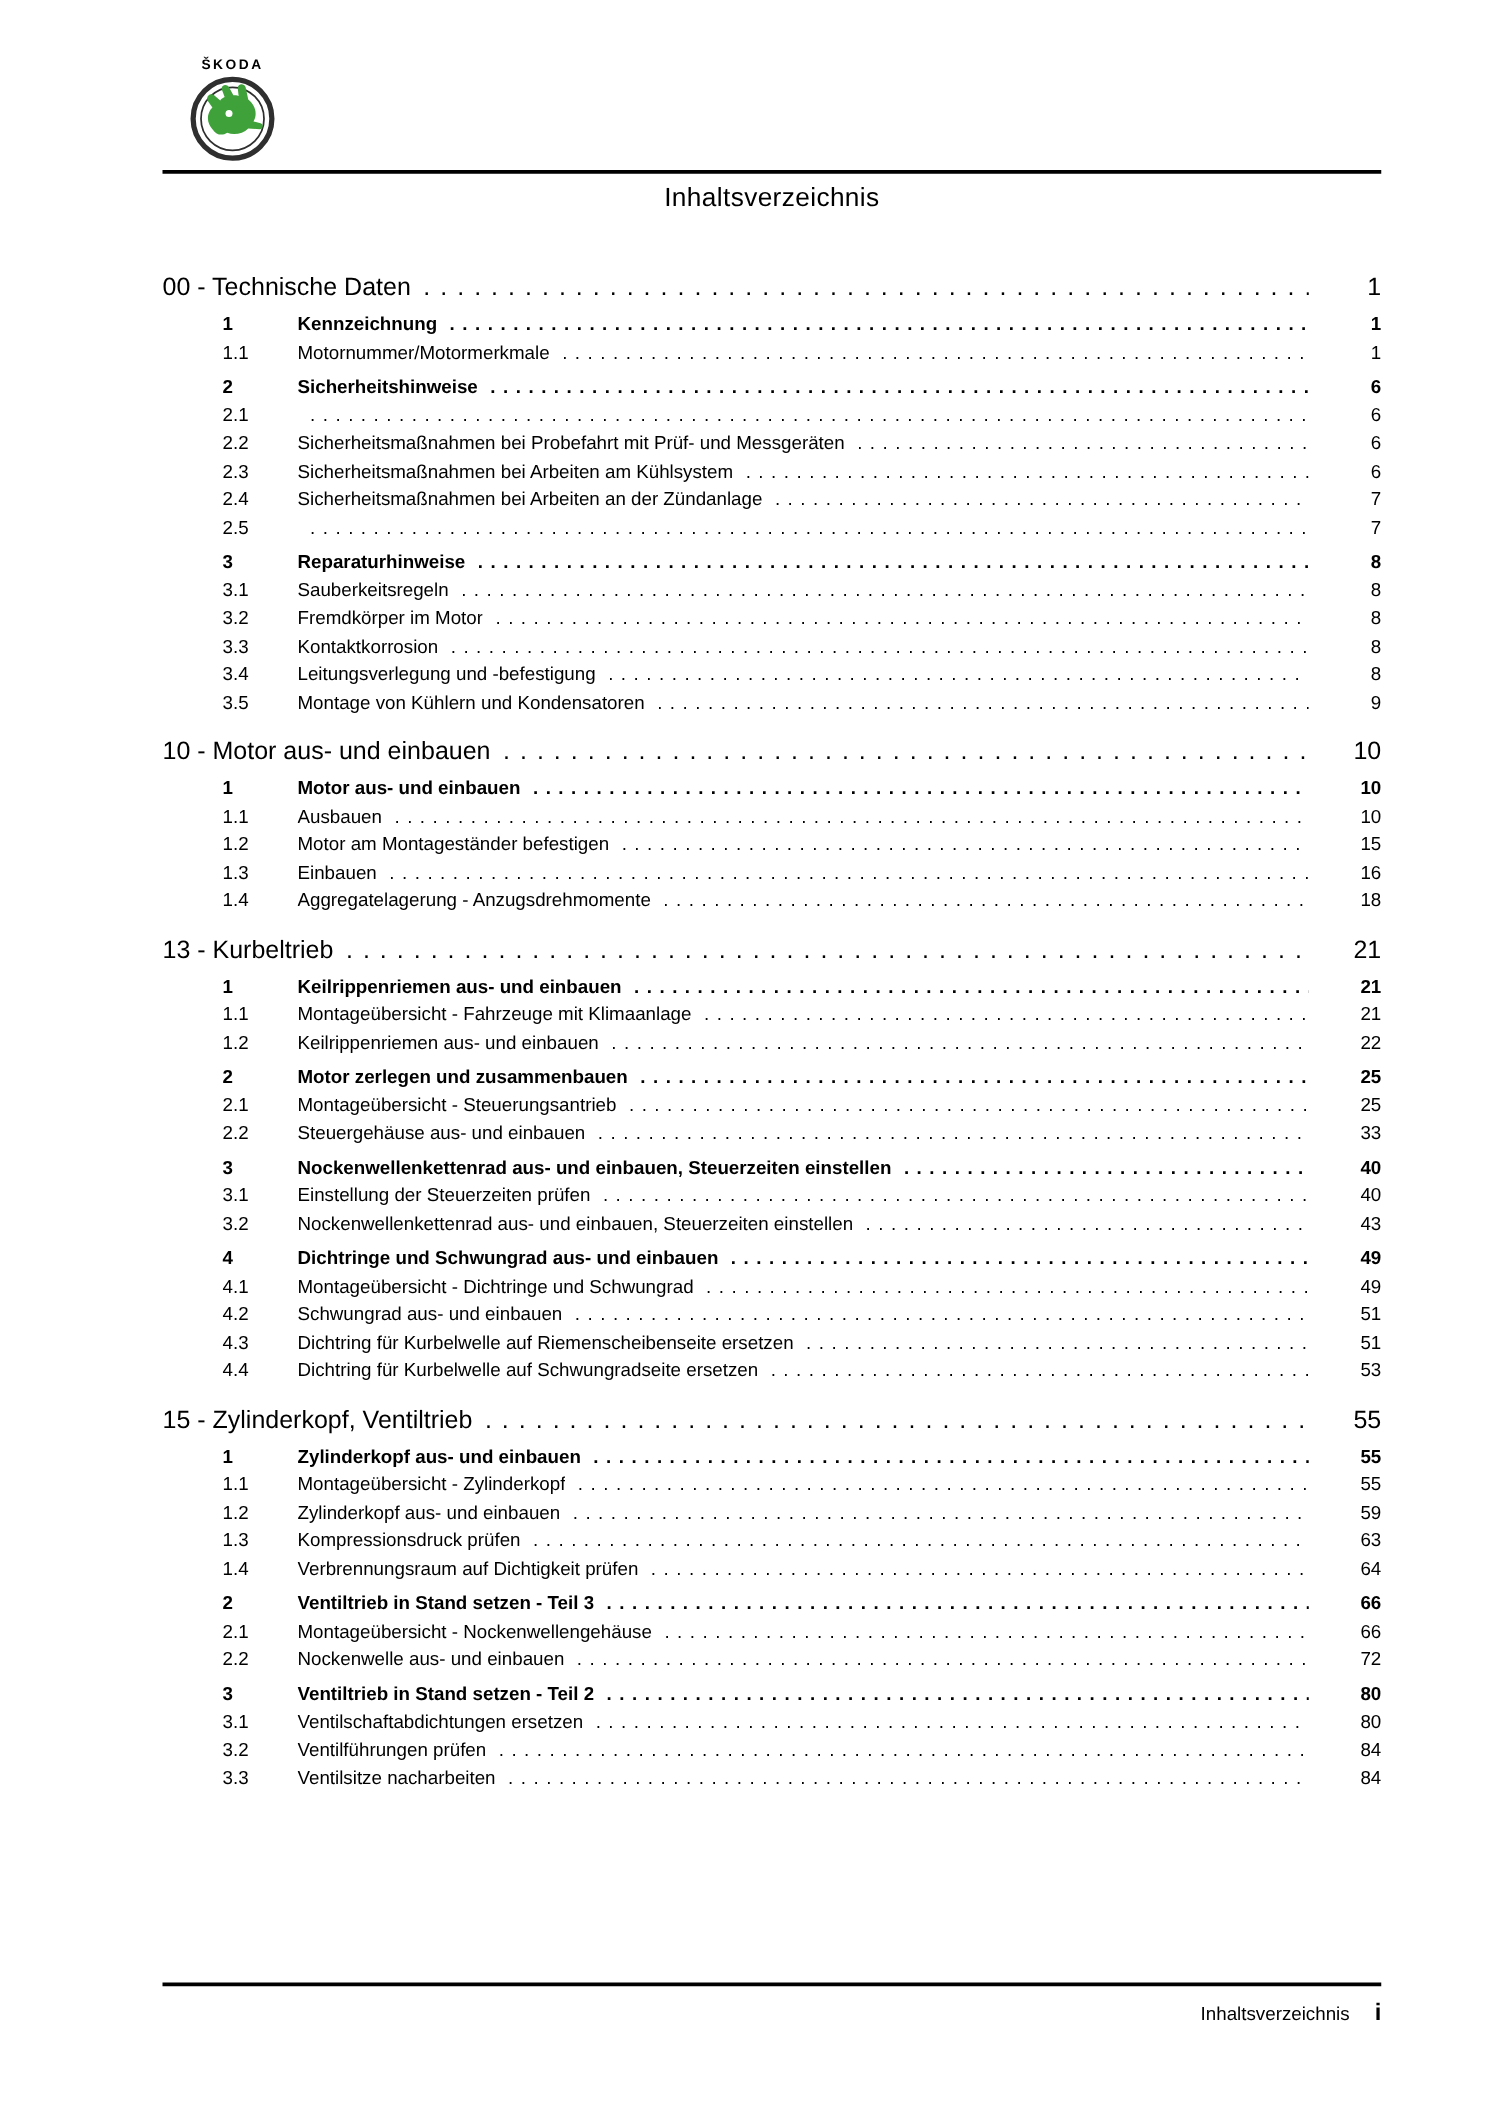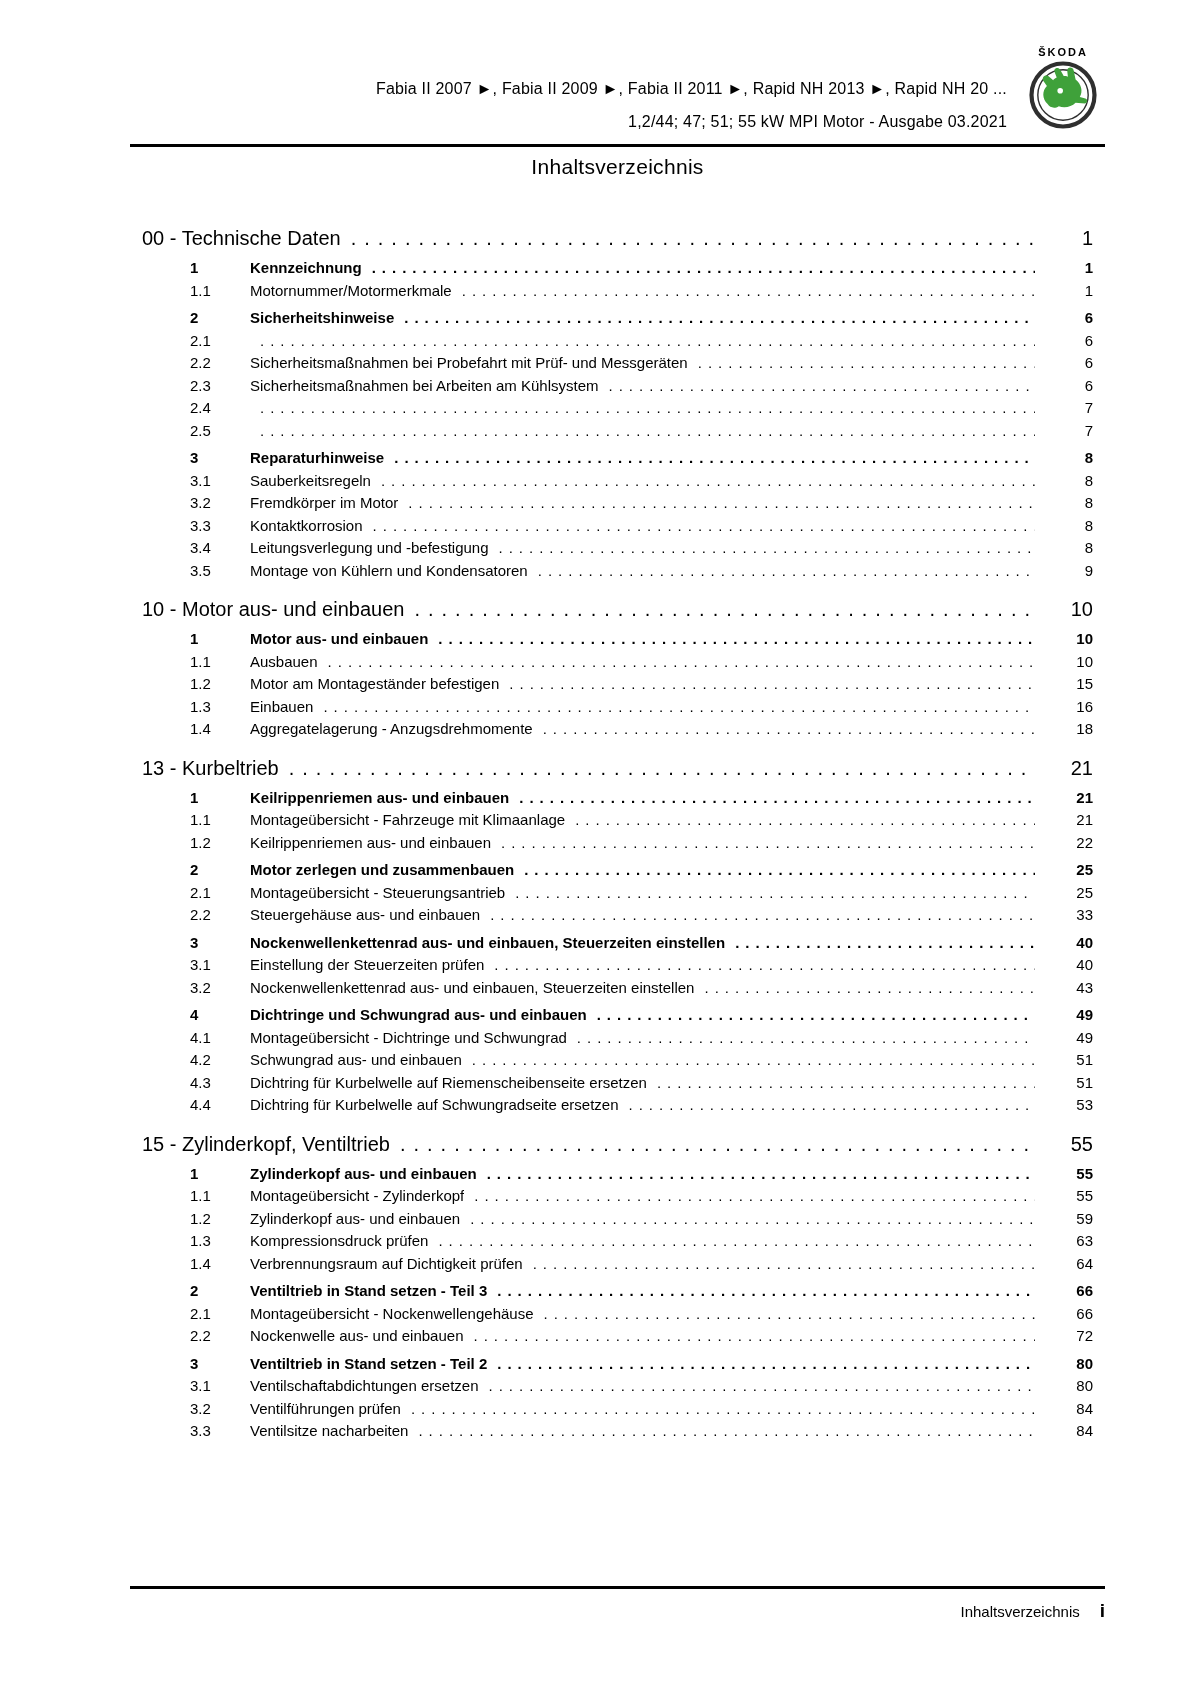--- a/index.html
+++ b/index.html
@@ -44,21 +44,21 @@
   }
   
   .page-title {
     text-align: center;
     font-size: 21px; font-weight: 400;
     margin: 8px 0 0 0;
     letter-spacing: 0.3px;
   }
   
   .toc { margin-top: 46px; }
-  .toc-section { margin: 12px; }
+  .toc-section { margin: 0; }
   .sec-header {
     display: flex; align-items: baseline;
     font-size: 20px; font-weight: 400;
     height: 27px; line-height: 27px;
     margin-top: 14px; margin-bottom: 5px;
     white-space: nowrap;
   }
   .toc-section:first-child .sec-header { margin-top: 0; }
   .toc-row {
     display: flex; align-items: baseline;
@@ -98,24 +98,20 @@
   .footer-page {
     font-size: 19px; font-weight: 700; margin-left: 20px;
   }
 </style>
 </head>
 <body>
 
 <div class="page">
 
   <div class="header">
-    <div class="header-text">
-      <div>Fabia II 2007 ►, Fabia II 2009 ►, Fabia II 2011 ►, Rapid NH 2013 ►, Rapid NH 20 ...</div>
-      <div>1,2/44; 47; 51; 55 kW MPI Motor - Ausgabe 03.2021</div>
-    </div>
     <div class="logo">
       <div class="logo-word">ŠKODA</div>
       <span>
         <svg width="70" height="70" viewBox="0 0 100 100" aria-hidden="true">
           <circle cx="50" cy="50" r="45" fill="#ffffff" stroke="#2f2f2f" stroke-width="6"></circle>
           <circle cx="50" cy="50" r="36" fill="none" stroke="#2f2f2f" stroke-width="2"></circle>
           <path d="M28 63 C20 55 20 44 27 37 L22 30 C19 25 24 20 29 23 L36 29
                    C37 27 39 26 41 25 L38 17 C36 12 43 9 46 14 L51 23
                    C53 23 55 23 57 24 L56 15 C56 10 63 9 65 14 L68 28
                    C76 34 79 45 74 53 L82 55 C86 56 85 62 81 62 L68 61
@@ -167,20 +163,21 @@
           <span class="page-num">6</span>
         </div>
         <div class="toc-row">
           <span class="row-num">2.3</span>
           <span class="row-title">Sicherheitsmaßnahmen bei Arbeiten am Kühlsystem</span>
           <span class="dots">........................................................................................................................................................................................................</span>
           <span class="page-num">6</span>
         </div>
         <div class="toc-row">
           <span class="row-num">2.4</span>
+          <span class="row-title">Sicherheitsmaßnahmen bei Arbeiten an der Zündanlage</span>
           <span class="dots">........................................................................................................................................................................................................</span>
           <span class="page-num">7</span>
         </div>
         <div class="toc-row">
           <span class="row-num">2.5</span>
           <span class="dots">........................................................................................................................................................................................................</span>
           <span class="page-num">7</span>
         </div>
         <div class="toc-row chapter">
           <span class="row-num">3</span>

